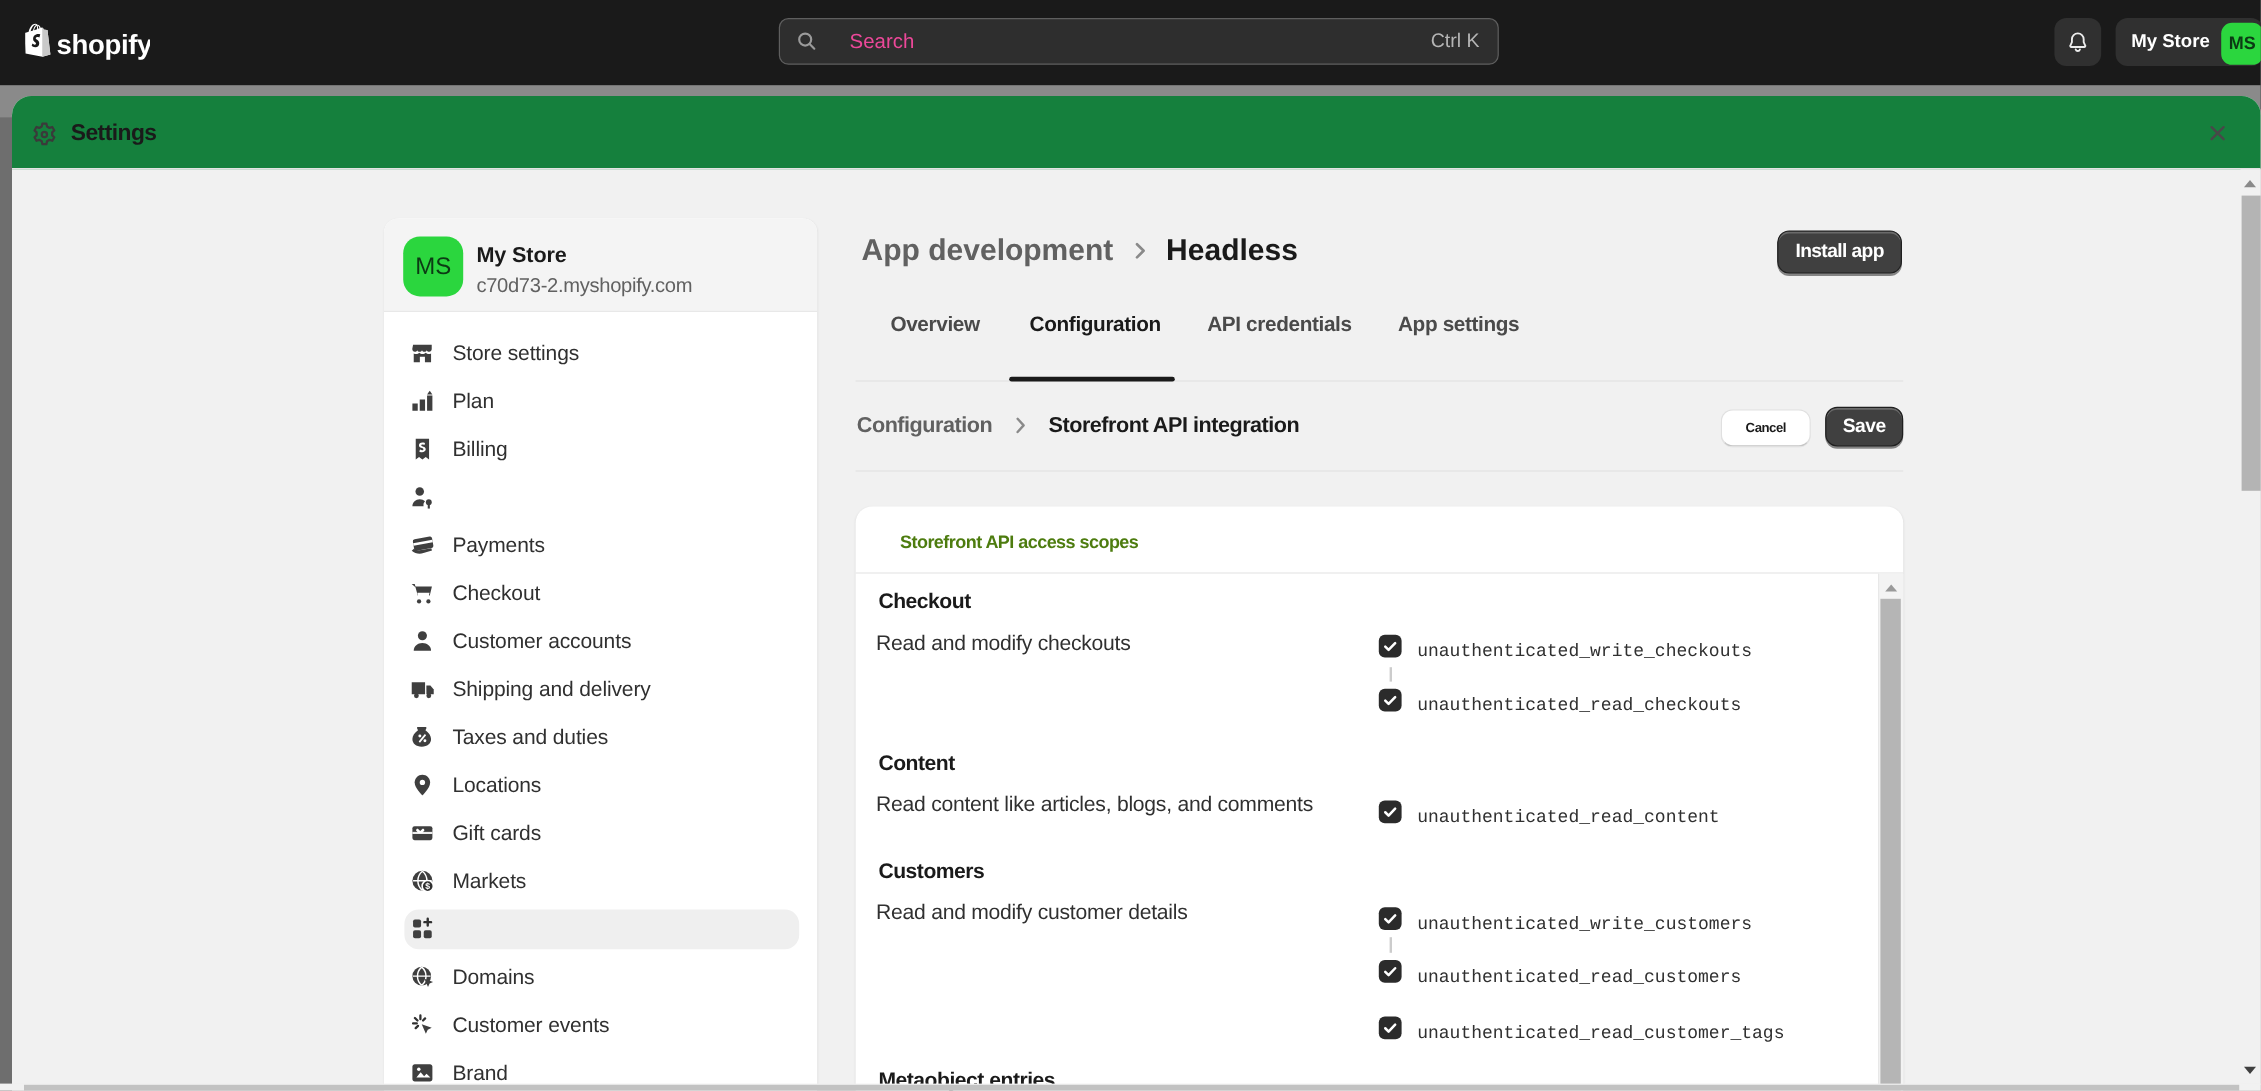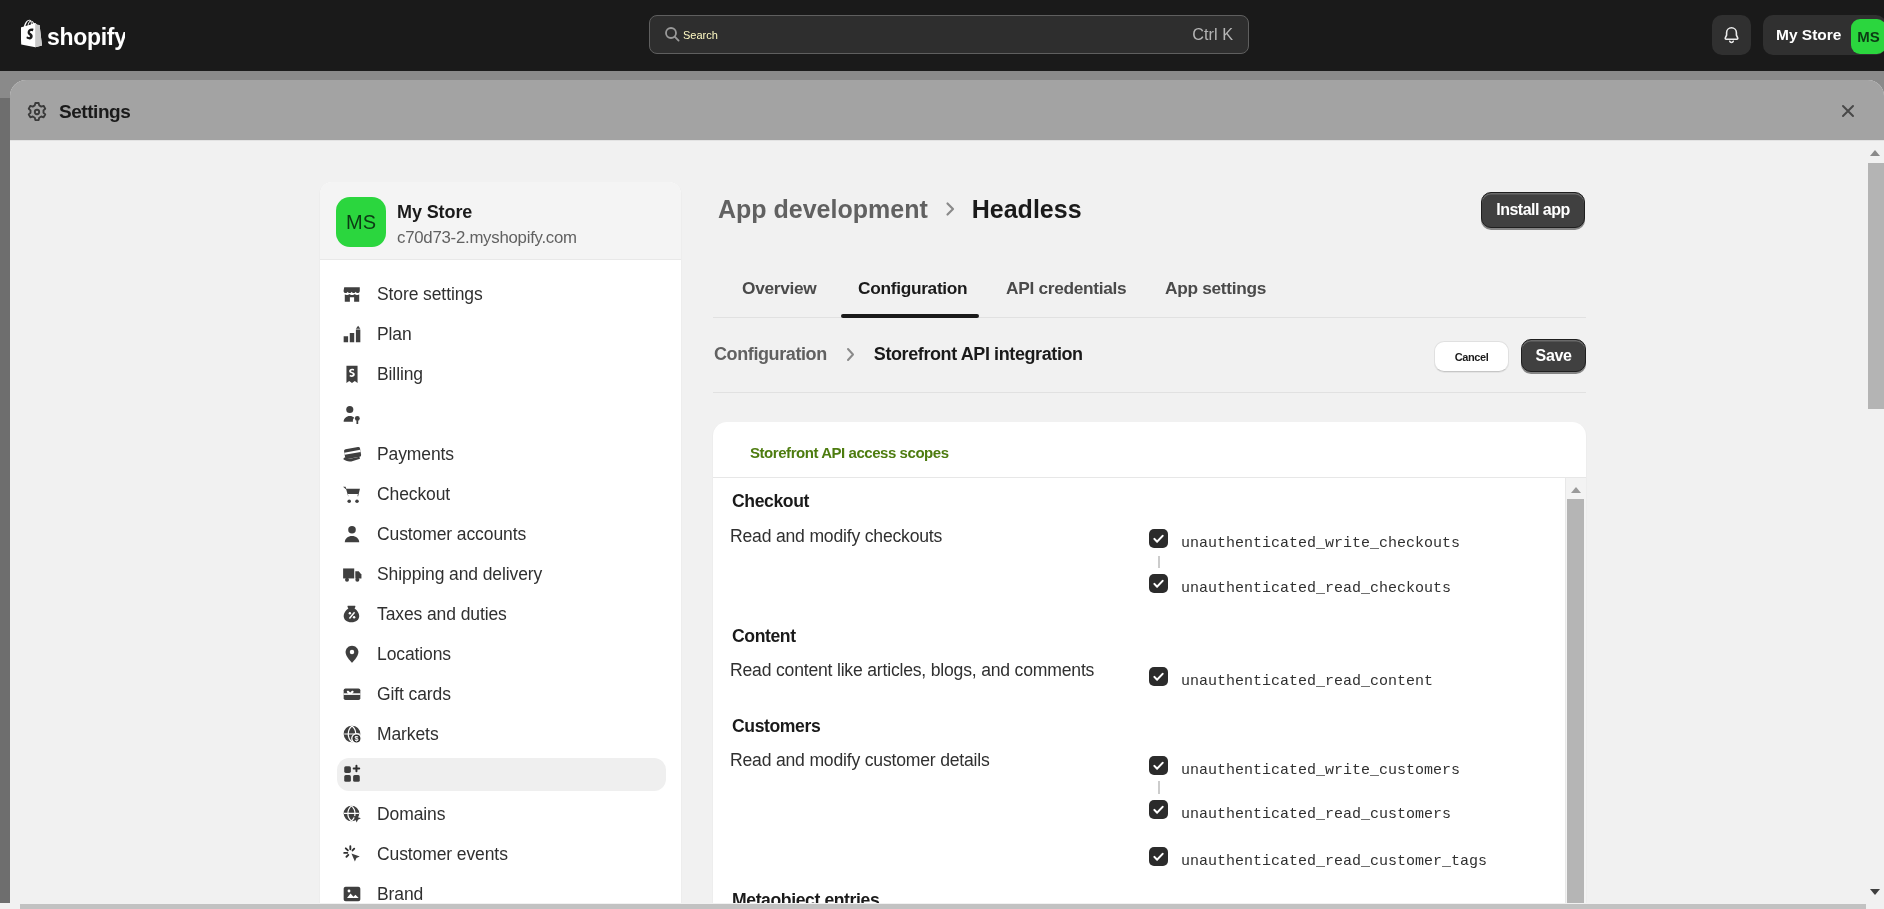--- a/index.html
+++ b/index.html
@@ -5,37 +5,37 @@
   * { margin:0; padding:0; box-sizing:border-box; }
   html,body { width:1884px; height:909px; overflow:hidden; }
   body { font-family:"Liberation Sans", sans-serif; position:relative; background:#6f6f6f; }
   .abs { position:absolute; }
 
   
   #topbar { left:0; top:0; width:1884px; height:91px; background:#1a1a1a; }
   #logo { left:21px; top:19px; }
   #searchbox { left:649px; top:15px; width:600px; height:39px; background:#2e2e2e;
     border:1px solid #5f5f5f; border-radius:8px; display:flex; align-items:center; }
-  #searchbox .stext { color:#fef9c3; font-size:11px; margin-left:2px; }
+  #searchbox .stext { color:#ec4899; font-size:17px; margin-left:27px; }
   #searchbox .ctrlk { position:absolute; right:15px; color:#b5b5b5; font-size:16.3px; }
   #bellbtn { left:1712px; top:15px; width:39px; height:40px; background:#303030; border-radius:10px;
     display:flex; align-items:center; justify-content:center; }
   #storebtn { left:1763px; top:15px; width:123px; height:40px; background:#303030; border-radius:10px; }
   #storebtn .lbl { position:absolute; left:13px; top:0; height:40px; line-height:40px; color:#fff;
      font-size:15.5px; font-weight:bold; }
   #storeav { left:1851px; top:19px; width:35px; height:35px; background:#2bd63e; border-radius:9px;
      color:#0c3a14; font-size:15px; font-weight:bold; display:flex; align-items:center; justify-content:center; }
 
   
   #strip { left:0; top:71px; width:1884px; height:27px; background:#8a8a8a; }
 
   
   #modal { left:10px; top:80px; width:1874px; height:829px; background:#f1f1f1;
      border-radius:16px 16px 0 0; overflow:hidden; }
-  #mhead { position:absolute; left:0; top:0; width:1874px; height:61px; background:#a3a3a3;
+  #mhead { position:absolute; left:0; top:0; width:1874px; height:61px; background:#15803d;
      border-bottom:1px solid #e3e3e3; }
   #mhead .gear { position:absolute; left:16px; top:21px; }
   #mhead .ttl { position:absolute; left:49px; top:21px; font-size:19px; font-weight:bold; color:#1a1a1a; letter-spacing:-0.45px; }
   #mhead .xbtn { position:absolute; left:1828px; top:21px; }
 
   
   #sidecard { left:320px; top:182px; width:361px; height:747px; background:#fff; border-radius:12px;
      box-shadow:0 1px 2px rgba(0,0,0,.07); overflow:hidden; }
   #sidehead { position:absolute; left:0; top:0; width:361px; height:78px; background:#f4f4f4;
      border-bottom:1px solid #e8e8e8; }
@@ -51,21 +51,21 @@
   
   #pghead { left:718px; top:195px; font-size:25px; font-weight:bold; color:#616161; height:28px;
      line-height:28px; display:flex; align-items:center; }
   #pghead .crumb-sep { margin:0 17px; display:flex; align-items:center; }
   #pghead .cur { color:#1a1a1a; }
   #installbtn { left:1481px; top:192px; width:104px; height:36px; border-radius:10px;
      background:#404040; border:1px solid #1f1f1f; color:#fff; font-size:16px; font-weight:bold; letter-spacing:-0.5px;
      display:flex; align-items:center; justify-content:center;
      box-shadow:inset 0 1.5px 0 rgba(255,255,255,.22), 0 2px 0 rgba(0,0,0,.45); }
 
-  .tab { position:absolute; top:278px; height:21px; line-height:21px; font-size:17.3px; font-weight:bold; color:#4a4a4a; letter-spacing:-0.3px; }
+  .tab { position:absolute; top:260px; height:21px; line-height:21px; font-size:17.3px; font-weight:bold; color:#4a4a4a; letter-spacing:-0.3px; }
   #tabline { left:713px; top:317px; width:873px; height:1px; background:#e1e1e1; }
   #tabunder { left:841px; top:314px; width:138px; height:4px; background:#1a1a1a; border-radius:2px; }
 
   #bc { left:714px; top:343px; height:22px; display:flex; align-items:center; font-size:18px; font-weight:bold; letter-spacing:-0.4px; }
   #bc .g { color:#616161; }
   #bc .sep { margin:0 19px; display:flex; align-items:center; }
   #bc .d { color:#1a1a1a; }
   #cancelbtn { left:1434px; top:341px; width:75px; height:31px; background:#fff; border-radius:10px;
      border:1px solid #e0e0e0; border-bottom-color:#c6c6c6; box-shadow:0 1px 0 rgba(0,0,0,.05);
      color:#1a1a1a; font-size:11px; font-weight:bold; letter-spacing:-0.4px; display:flex; align-items:center; justify-content:center; }

